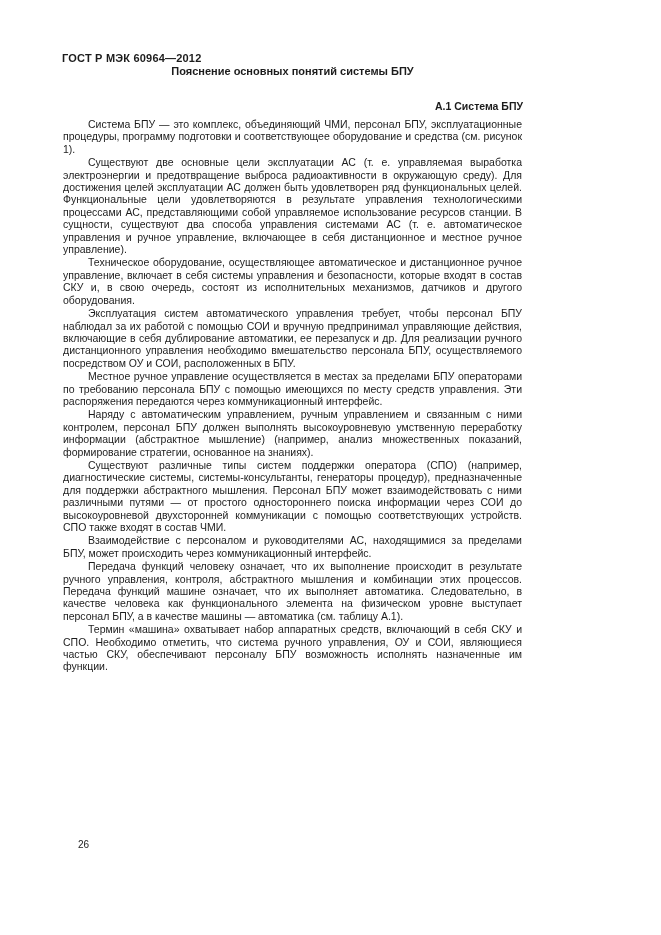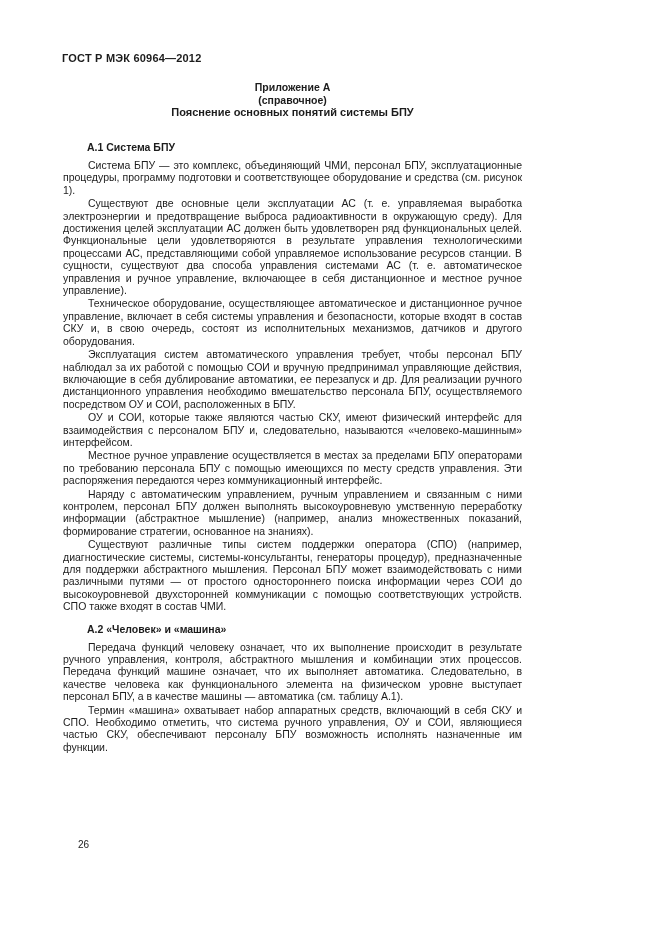--- a/index.html
+++ b/index.html
@@ -35,20 +35,21 @@
   .doc-title {
     text-align: center;
     font-weight: 700;
     font-size: 11px;
     line-height: 13px;
   }
   .section-heading {
     font-weight: 700;
     margin: 10px 0 5px 25px;
     line-height: 13px;
+    text-align: right;
   }
   .section-heading.first {
     margin-top: 22px;
   }
   .body-text p {
     margin: 1px;
     text-align: justify;
     text-indent: 25px;
   }
   .page-number {
@@ -59,43 +60,38 @@
     line-height: 13px;
   }
 </style>
 </head>
 <body>
 
 <div class="page">
 
   <div class="doc-header">ГОСТ Р МЭК  60964—2012</div>
 
-  <div class="appendix">
-    <div>Приложение А</div>
-    <div>(справочное)</div>
-  </div>
 
   <div class="doc-title">Пояснение основных понятий системы БПУ</div>
 
   <div class="section">
     <div class="section-heading first">А.1 Система БПУ</div>
     <div class="body-text">
       <p>Система БПУ — это комплекс, объединяющий ЧМИ, персонал БПУ, эксплуатационные процедуры, программу подготовки и соответствующее оборудование и средства (см. рисунок 1).</p>
       <p>Существуют две основные цели эксплуатации АС (т. е. управляемая выработка электроэнергии и предотвращение выброса радиоактивности в окружающую среду). Для достижения целей эксплуатации АС должен быть удовлетворен ряд функциональных целей. Функциональные цели удовлетворяются в результате управления технологическими процессами АС, представляющими собой управляемое использование ресурсов станции. В сущности, существуют два способа управления системами АС (т. е. автоматическое управления и ручное управление, включающее в себя дистанционное и местное ручное управление).</p>
       <p>Техническое оборудование, осуществляющее автоматическое и дистанционное ручное управление, включает в себя системы управления и безопасности, которые входят в состав СКУ и, в свою очередь, состоят из исполнительных механизмов, датчиков и другого оборудования.</p>
       <p>Эксплуатация систем автоматического управления требует, чтобы персонал БПУ наблюдал за их работой с помощью СОИ и вручную предпринимал управляющие действия, включающие в себя дублирование автоматики, ее перезапуск и др. Для реализации ручного дистанционного управления необходимо вмешательство персонала БПУ, осуществляемого посредством ОУ и СОИ, расположенных в БПУ.</p>
-      <p>ОУ и СОИ, которые также являются частью СКУ, имеют физический интерфейс для взаимодействия с персоналом БПУ и, следовательно, называются «человеко-машинным» интерфейсом.</p>
       <p>Местное ручное управление осуществляется в местах за пределами БПУ операторами по требованию персонала БПУ с помощью имеющихся по месту средств управления. Эти распоряжения передаются через коммуникационный интерфейс.</p>
       <p>Наряду с автоматическим управлением, ручным управлением и связанным с ними контролем, персонал БПУ должен выполнять высокоуровневую умственную переработку информации (абстрактное мышление) (например, анализ множественных показаний, формирование стратегии, основанное на знаниях).</p>
       <p>Существуют различные типы систем поддержки оператора (СПО) (например, диагностические системы, системы-консультанты, генераторы процедур), предназначенные для поддержки абстрактного мышления. Персонал БПУ может взаимодействовать с ними различными путями — от простого одностороннего поиска информации через СОИ до высокоуровневой двухсторонней коммуникации с помощью соответствующих устройств. СПО также входят в состав ЧМИ.</p>
+      <p>Взаимодействие с персоналом и руководителями АС, находящимися за пределами БПУ, может происходить через коммуникационный интерфейс.</p>
     </div>
   </div>
 
   <div class="section">
-    <div class="section-heading">А.2 «Человек» и «машина»</div>
     <div class="body-text">
       <p>Передача функций человеку означает, что их выполнение происходит в результате ручного управления, контроля, абстрактного мышления и комбинации этих процессов. Передача функций машине означает, что их выполняет автоматика. Следовательно, в качестве человека как функционального элемента на физическом уровне выступает персонал БПУ, а в качестве машины — автоматика (см. таблицу А.1).</p>
       <p>Термин «машина» охватывает набор аппаратных средств, включающий в себя СКУ и СПО. Необходимо отметить, что система ручного управления, ОУ и СОИ, являющиеся частью СКУ, обеспечивают персоналу БПУ возможность исполнять назначенные им функции.</p>
     </div>
   </div>
 
   <div class="page-number">26</div>
 
 </div>
 

